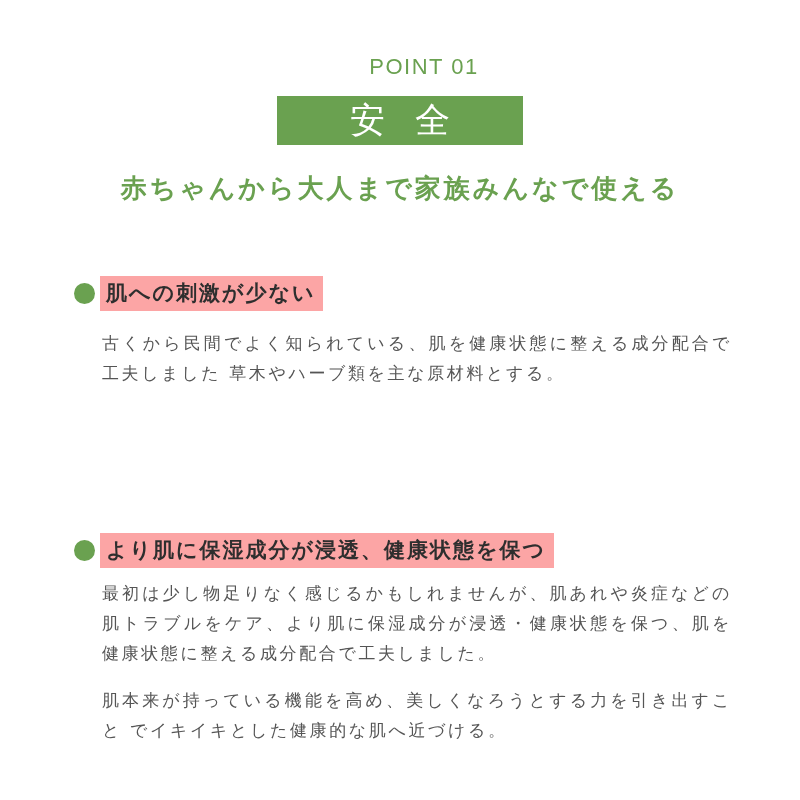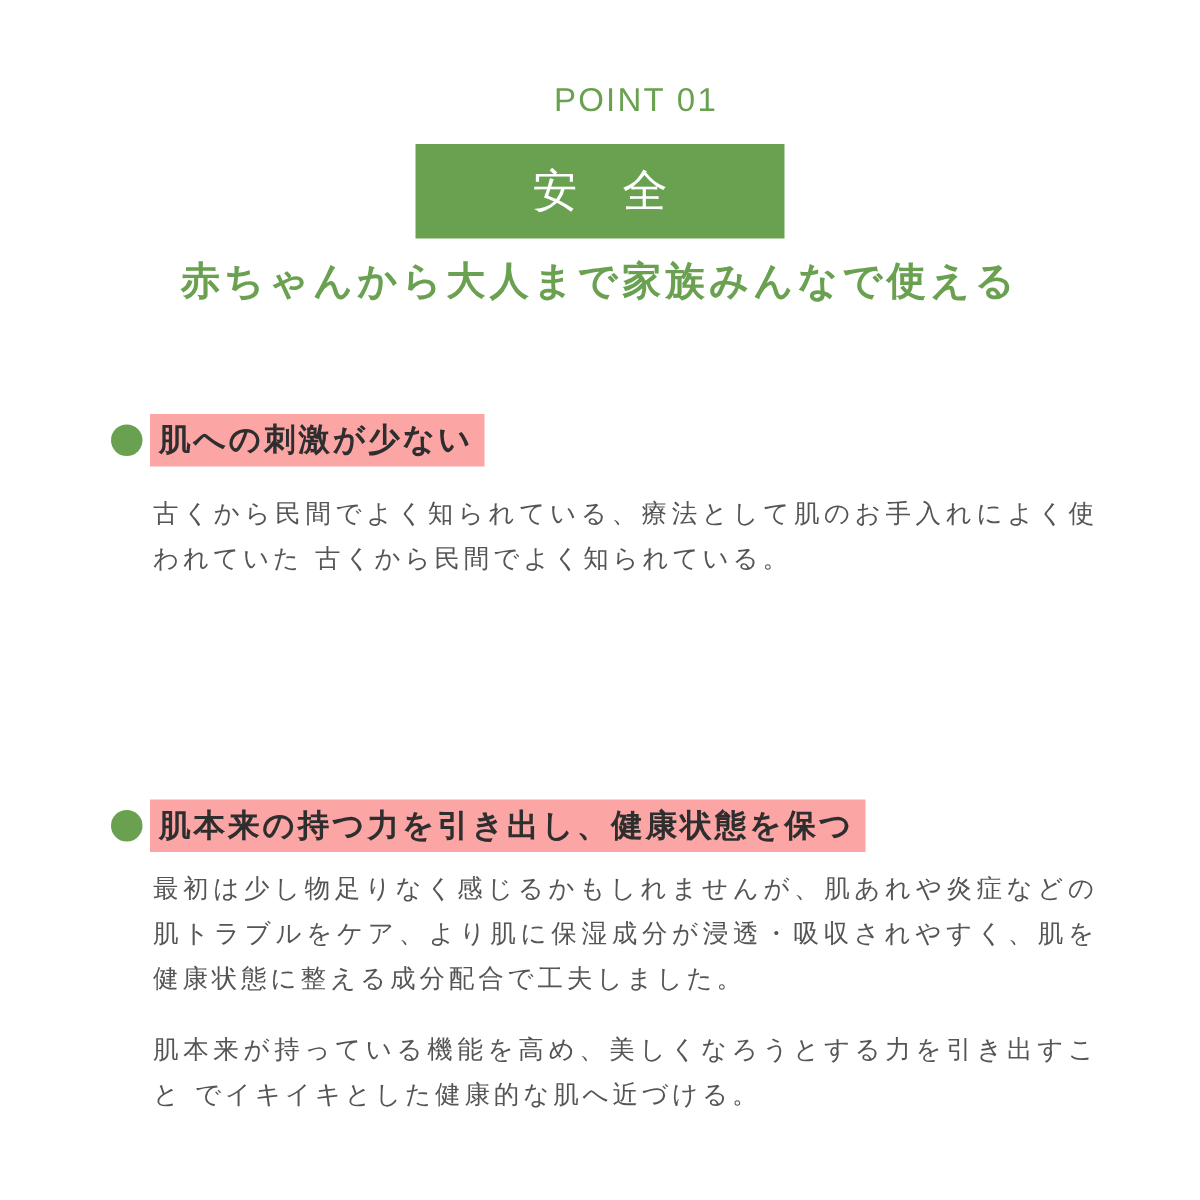--- a/index.html
+++ b/index.html
@@ -6,23 +6,23 @@
     body {
       width: 800px; height: 800px; background: #ffffff; position: relative; overflow: hidden;
       font-family: "DejaVu Sans", "Liberation Sans", sans-serif;
     }
     .point-label {
       position: absolute; left: 0; width: 800px; top: 52px; text-align: center;
       font-family: "Liberation Sans", "DejaVu Sans", sans-serif;
       font-size: 22px; letter-spacing: 1.5px; color: #6aa150; line-height: 30px; padding-left: 24px;
     }
     .banner {
-      position: absolute; left: 277px; top: 96px; width: 246px; height: 63px;
+      position: absolute; left: 277px; top: 96px; width: 246px; height: 49px;
       background: #6aa150; color: #ffffff; display: flex; align-items: center; justify-content: center;
-      font-size: 30px; letter-spacing: 30px; text-indent: 30px; line-height: 49px;
+      font-size: 35px; letter-spacing: 30px; text-indent: 30px; line-height: 49px;
     }
     .subtitle {
       position: absolute; left: 0; width: 800px; top: 168px; text-align: center;
       font-size: 26px; font-weight: bold; color: #6aa150; letter-spacing: 3px; line-height: 40px;
     }
     .section { position: absolute; left: 72px; width: 660px; }
     .section-head { display: flex; align-items: center; height: 35px; }
     .dot {
       width: 21px; height: 21px; border-radius: 50%; background: #6aa150; margin-left: 2px; margin-right: 5px; flex: none;
     }
@@ -42,23 +42,23 @@
 
 <div class="point-label">POINT 01</div>
 <div class="banner">安全</div>
 <div class="subtitle">赤ちゃんから大人まで家族みんなで使える</div>
 
 <div class="section" style="top:276px;">
   <div class="section-head">
     <span class="dot"></span>
     <span class="head-label">肌への刺激が少ない</span>
   </div>
-  <p class="para">古くから民間でよく知られている、療法として肌のお手入れによく使われていた 古くから民間でよく知られている。</p>
+  <p class="para">古くから民間でよく知られている、肌を健康状態に整える成分配合で工夫しました 草木やハーブ類を主な原材料とする。</p>
 </div>
 
 <div class="section" style="top:533px;">
   <div class="section-head">
     <span class="dot"></span>
-    <span class="head-label">肌本来の持つ力を引き出し、健康状態を保つ</span>
+    <span class="head-label">より肌に保湿成分が浸透、健康状態を保つ</span>
   </div>
-  <p class="para first-para">最初は少し物足りなく感じるかもしれませんが、肌あれや炎症などの肌トラブルをケア、より肌に保湿成分が浸透・吸収されやすく、肌を健康状態に整える成分配合で工夫しました。</p>
+  <p class="para first-para">最初は少し物足りなく感じるかもしれませんが、肌あれや炎症などの肌トラブルをケア、より肌に保湿成分が浸透・健康状態を保つ、肌を健康状態に整える成分配合で工夫しました。</p>
   <p class="para">肌本来が持っている機能を高め、美しくなろうとする力を引き出すこと でイキイキとした健康的な肌へ近づける。</p>
 </div>
 
 </body></html>

